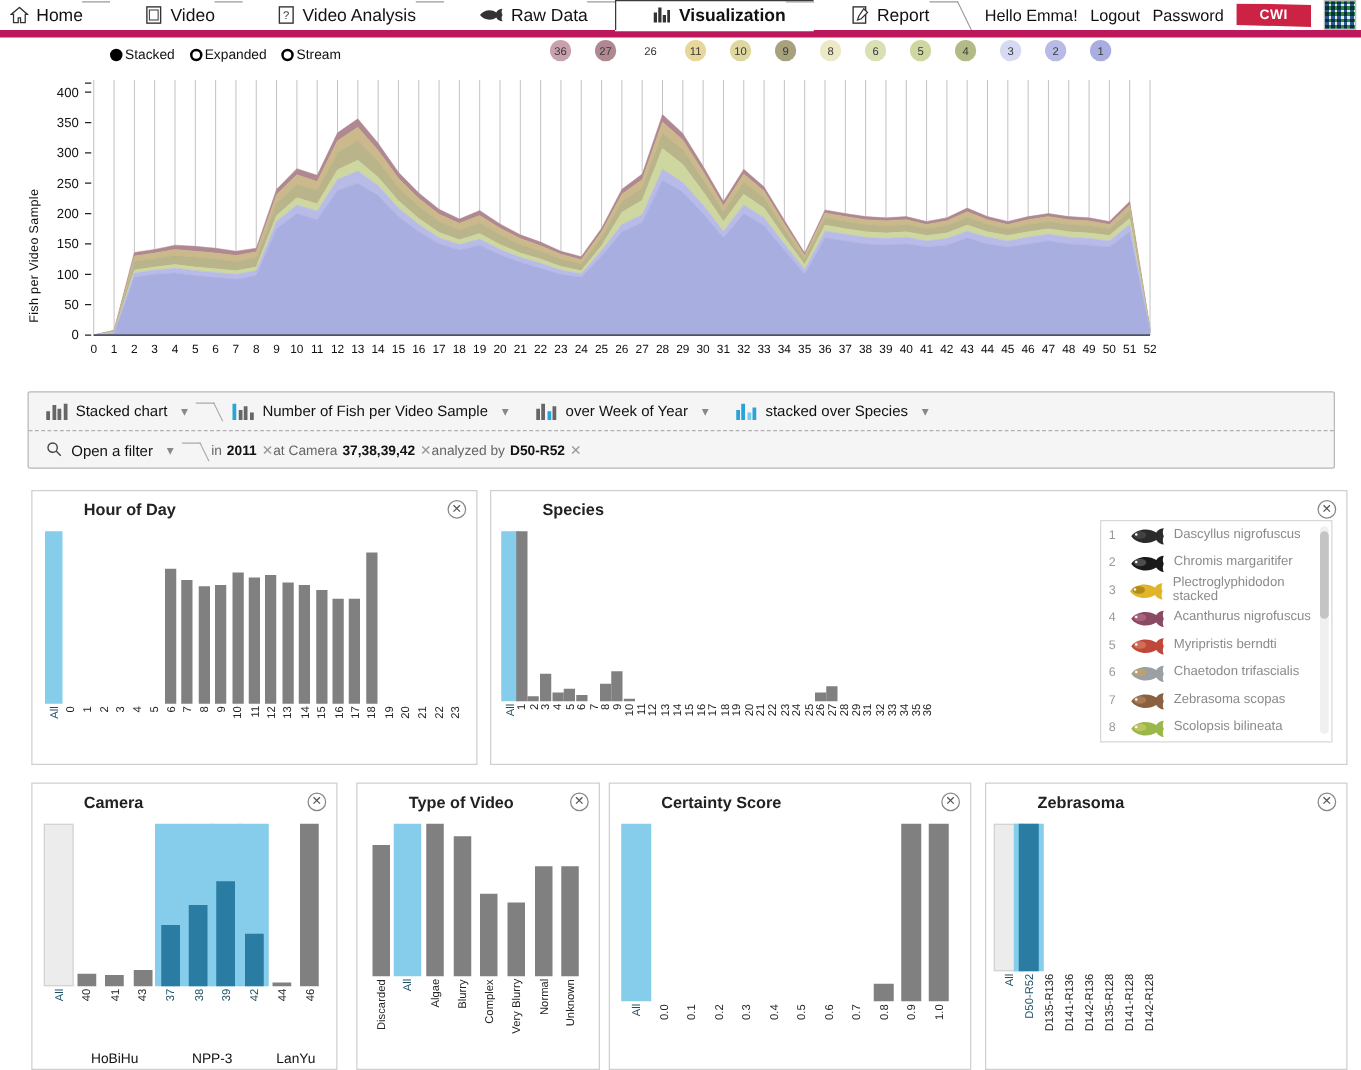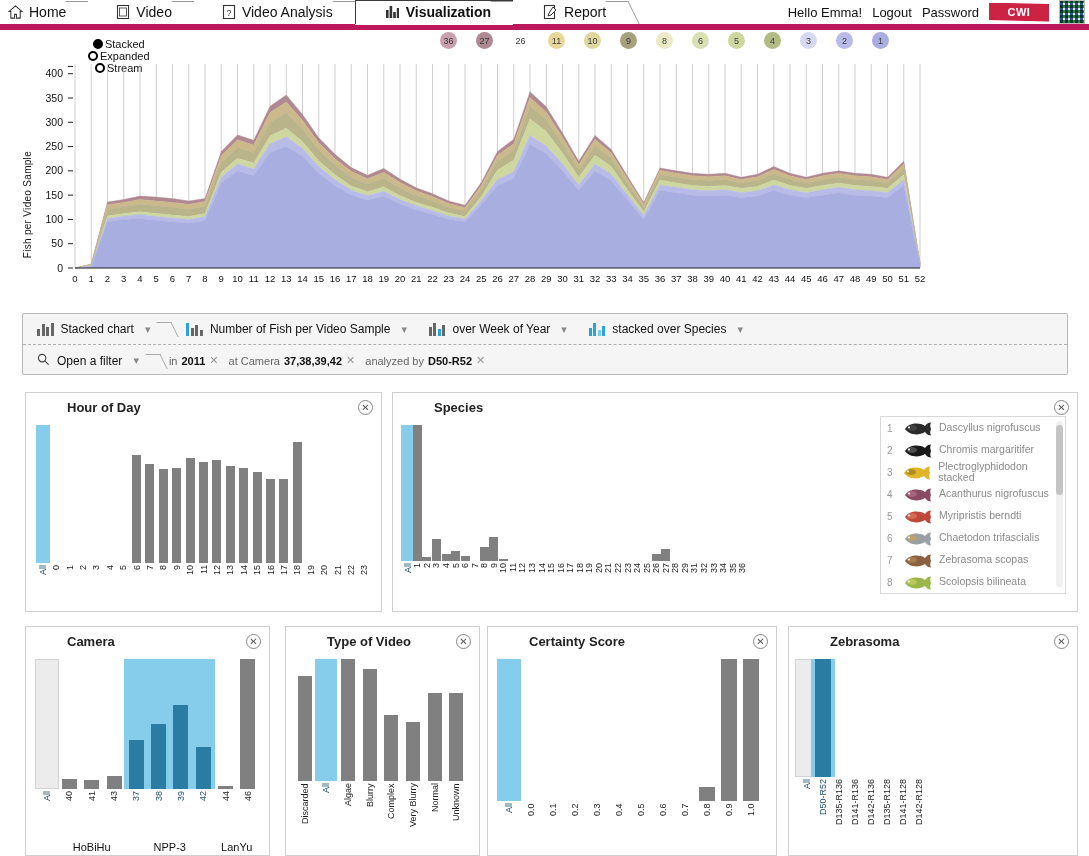--- a/index.html
+++ b/index.html
@@ -92,22 +92,22 @@
     width: 26px; height: 24px;
     background:
       repeating-linear-gradient(90deg, #2b5ea8 0 3px, #ffffff 3px 5px),
       repeating-linear-gradient(0deg, #2b8a4b 0 3px, #e8e8e8 3px 5px);
     background-blend-mode: multiply;
     border: 1px solid #bbb;
   }
   #radios {
     position: absolute;
     left: 88px; top: 38px;
-    display: flex; align-items: center; 
-    font-size: 11px; color: #111; flex-direction: column;
+    display: flex; align-items: center; gap: 12px;
+    font-size: 11px; color: #111;
   }
   .radio-opt { display: flex; align-items: center; gap: 2px; cursor: pointer; }
   .radio-dot {
     width: 10px; height: 10px;
     border: 2px solid #000;
     border-radius: 50%;
     background: #fff;
     display: inline-block;
   }
   .radio-dot.on { background: #000; }
@@ -312,20 +312,29 @@
     <span class="navicon">
       <svg width="14" height="16" viewBox="0 0 14 16">
           <rect x="1.5" y="1.5" width="11" height="13" fill="none" stroke="#333" stroke-width="1.1"></rect>
           <text x="7" y="11.5" font-size="9" text-anchor="middle" fill="#333" font-family="Liberation Sans">?</text>
         </svg>
     </span>
     <span>Video Analysis</span>
     <span class="sep"></span>
   </div>
 
+  <div class="navtab" style="padding-left:28px;">
+    <span class="navicon">
+      <svg width="20" height="14" viewBox="0 0 20 14">
+          <path d="M1 7c3-4 9-5 13-2 1-2 3-3 5-3-1 2-1 3 0 5-1 2-1 3 0 5-2 0-4-1-5-3-4 3-10 2-13-2z" fill="#333"></path>
+        </svg>
+    </span>
+    <span>Raw Data</span>
+    <span class="sep"></span>
+  </div>
 
   <div class="navtab active" style="padding-left:30px;">
     <span class="tabwrap"></span>
     <span class="navicon">
       <svg width="15" height="16" viewBox="0 0 15 16">
           <rect x="1" y="6" width="2.6" height="8" fill="#333"></rect>
           <rect x="4.6" y="2" width="2.6" height="12" fill="#333"></rect>
           <rect x="8.2" y="8" width="2.6" height="6" fill="#333"></rect>
           <rect x="11.8" y="4" width="2.2" height="10" fill="#333"></rect>
         </svg>
@@ -573,21 +582,21 @@
       <span>
         <svg width="13" height="13" viewBox="0 0 14 14">
             <circle cx="5.5" cy="5.5" r="4" fill="none" stroke="#444" stroke-width="1.2"></circle>
             <line x1="8.5" y1="8.5" x2="12.5" y2="12.5" stroke="#444" stroke-width="1.2"></line>
           </svg>
       </span>
       <span>Open a filter</span>
       <span class="ctrl-chev">▾</span>
     </div>
     <div class="ctrl-arrowsep"></div>
-    <div id="filtertags" style="display:flex;align-items:center;gap:10px;padding-left:8px;">
+    <div id="filtertags" style="display:flex;align-items:center;gap:0;padding-left:8px;">
         <span class="filter-tag">
           <span>in </span>
           <b>2011</b>
           <span class="tag-x">✕</span>
         </span>
         <span class="filter-tag">
           <span>at Camera </span>
           <b>37,38,39,42</b>
           <span class="tag-x">✕</span>
         </span>

